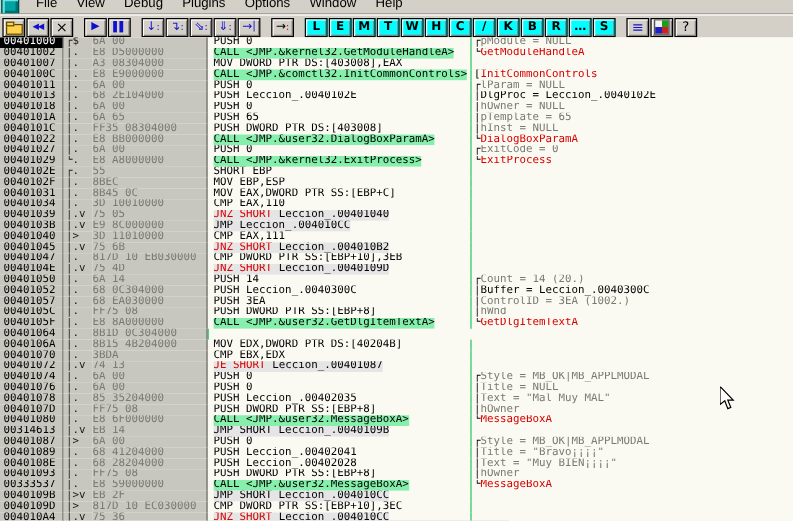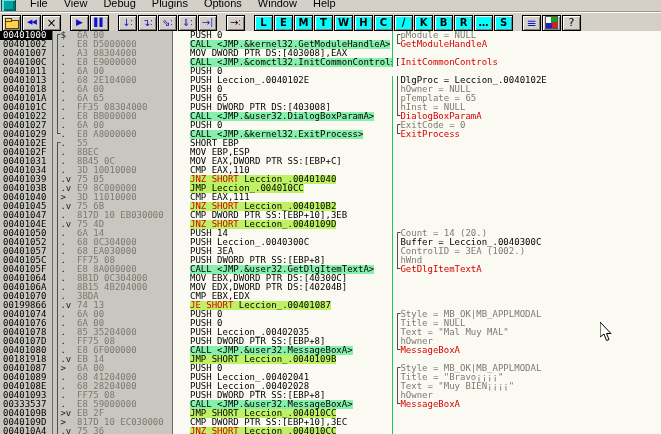--- a/index.html
+++ b/index.html
@@ -48,24 +48,24 @@
   .pane{
     position:absolute;top:31px;left:0;width:661px;height:403px;overflow:hidden;
     background:#fbfaf2;font-size:9px;line-height:9px;color:#000;
   }
   .row{display:flex;height:9px;white-space:nowrap}
   .c-addr{width:53px;flex:0 0 auto;background:#c8c7bf;padding-left:3px;box-sizing:border-box;border-right:1px solid #6b6b66;overflow:hidden}
   .c-addr.sel{background:#000;color:#fff}
   .c-mark{width:24px;flex:0 0 auto;background:#c8c7bf;padding-left:2px;box-sizing:border-box;color:#1a1a1a;overflow:hidden}
   .c-hex{width:96px;flex:0 0 auto;background:#c8c7bf;color:#7a7a72;box-sizing:border-box;border-right:1px solid #6b6b66;overflow:hidden}
   .c-hex span{display:block;width:94px;overflow:hidden}
-  .c-ins{width:219px;flex:0 0 auto;padding-left:17px;box-sizing:border-box;overflow:hidden}
+  .c-ins{width:219px;flex:0 0 auto;padding-left:5px;box-sizing:border-box;overflow:hidden}
   .c-cmt{flex:1 1 auto;border-left:1px solid #22c55e;padding-left:2px;box-sizing:border-box;overflow:hidden}
   .hlc{background:#86efac}
-  .hly{background:#bef264}
+  .hly{background:#e5e5e5}
   .red{color:#d80000}
   .cg{color:#7a7a72}
   .ck{color:#000}
   .cr{color:#d80000}
   .cbr{color:#000}
   
   .cursor{position:absolute;left:600px;top:322px;width:13px;height:20px;pointer-events:none}
 </style>
 </head>
 <body>
@@ -190,20 +190,21 @@
       <div class="c-ins"><span class="hlc"><span>CALL &lt;JMP.&amp;comctl32.InitCommonControls&gt;</span></span></div>
       <div class="c-cmt"><span class="cbr">[</span><span class="cr">InitCommonControls</span></div>
     </div>
     <div class="row">
       <div class="c-addr">00401011</div>
       <div class="c-mark">│.</div>
       <div class="c-hex">
         <span>6A 00</span>
       </div>
       <div class="c-ins"><span class=""><span>PUSH 0</span></span></div>
+      <div class="c-cmt"><span class="cbr">┌</span><span class="cg">lParam = NULL</span></div>
     </div>
     <div class="row">
       <div class="c-addr">00401013</div>
       <div class="c-mark">│.</div>
       <div class="c-hex">
         <span>68 2E104000</span>
       </div>
       <div class="c-ins"><span class=""><span>PUSH Leccion_.0040102E</span></span></div>
       <div class="c-cmt"><span class="cbr">│</span><span class="ck">DlgProc = Leccion_.0040102E</span></div>
     </div>
@@ -395,21 +396,20 @@
       </div>
       <div class="c-ins"><span class="hlc"><span>CALL &lt;JMP.&amp;user32.GetDlgItemTextA&gt;</span></span></div>
       <div class="c-cmt"><span class="cbr">└</span><span class="cr">GetDlgItemTextA</span></div>
     </div>
     <div class="row">
       <div class="c-addr">00401064</div>
       <div class="c-mark">│.</div>
       <div class="c-hex">
         <span>8B1D 0C304000</span>
       </div>
-      <div class="c-ins"><span class=""><span>MOV EBX,DWORD PTR DS:[40300C]</span></span></div>
       <div class="c-cmt"></div>
     </div>
     <div class="row">
       <div class="c-addr">0040106A</div>
       <div class="c-mark">│.</div>
       <div class="c-hex">
         <span>8B15 4B204000</span>
       </div>
       <div class="c-ins"><span class=""><span>MOV EDX,DWORD PTR DS:[40204B]</span></span></div>
       <div class="c-cmt"></div>
@@ -417,21 +417,21 @@
     <div class="row">
       <div class="c-addr">00401070</div>
       <div class="c-mark">│.</div>
       <div class="c-hex">
         <span>3BDA</span>
       </div>
       <div class="c-ins"><span class=""><span>CMP EBX,EDX</span></span></div>
       <div class="c-cmt"></div>
     </div>
     <div class="row">
-      <div class="c-addr">00199866</div>
+      <div class="c-addr">00401072</div>
       <div class="c-mark">│.v</div>
       <div class="c-hex">
         <span>74 13</span>
       </div>
       <div class="c-ins"><span class="hly"><span class="red">JE SHORT </span><span>Leccion_.00401087</span></span></div>
       <div class="c-cmt"></div>
     </div>
     <div class="row">
       <div class="c-addr">00401074</div>
       <div class="c-mark">│.</div>
@@ -471,21 +471,21 @@
     <div class="row">
       <div class="c-addr">00401080</div>
       <div class="c-mark">│.</div>
       <div class="c-hex">
         <span>E8 6F000000</span>
       </div>
       <div class="c-ins"><span class="hlc"><span>CALL &lt;JMP.&amp;user32.MessageBoxA&gt;</span></span></div>
       <div class="c-cmt"><span class="cbr">└</span><span class="cr">MessageBoxA</span></div>
     </div>
     <div class="row">
-      <div class="c-addr">00181918</div>
+      <div class="c-addr">00314613</div>
       <div class="c-mark">│.v</div>
       <div class="c-hex">
         <span>EB 14</span>
       </div>
       <div class="c-ins"><span class="hly"><span>JMP SHORT Leccion_.0040109B</span></span></div>
       <div class="c-cmt"></div>
     </div>
     <div class="row">
       <div class="c-addr">00401087</div>
       <div class="c-mark">│&gt;</div>

